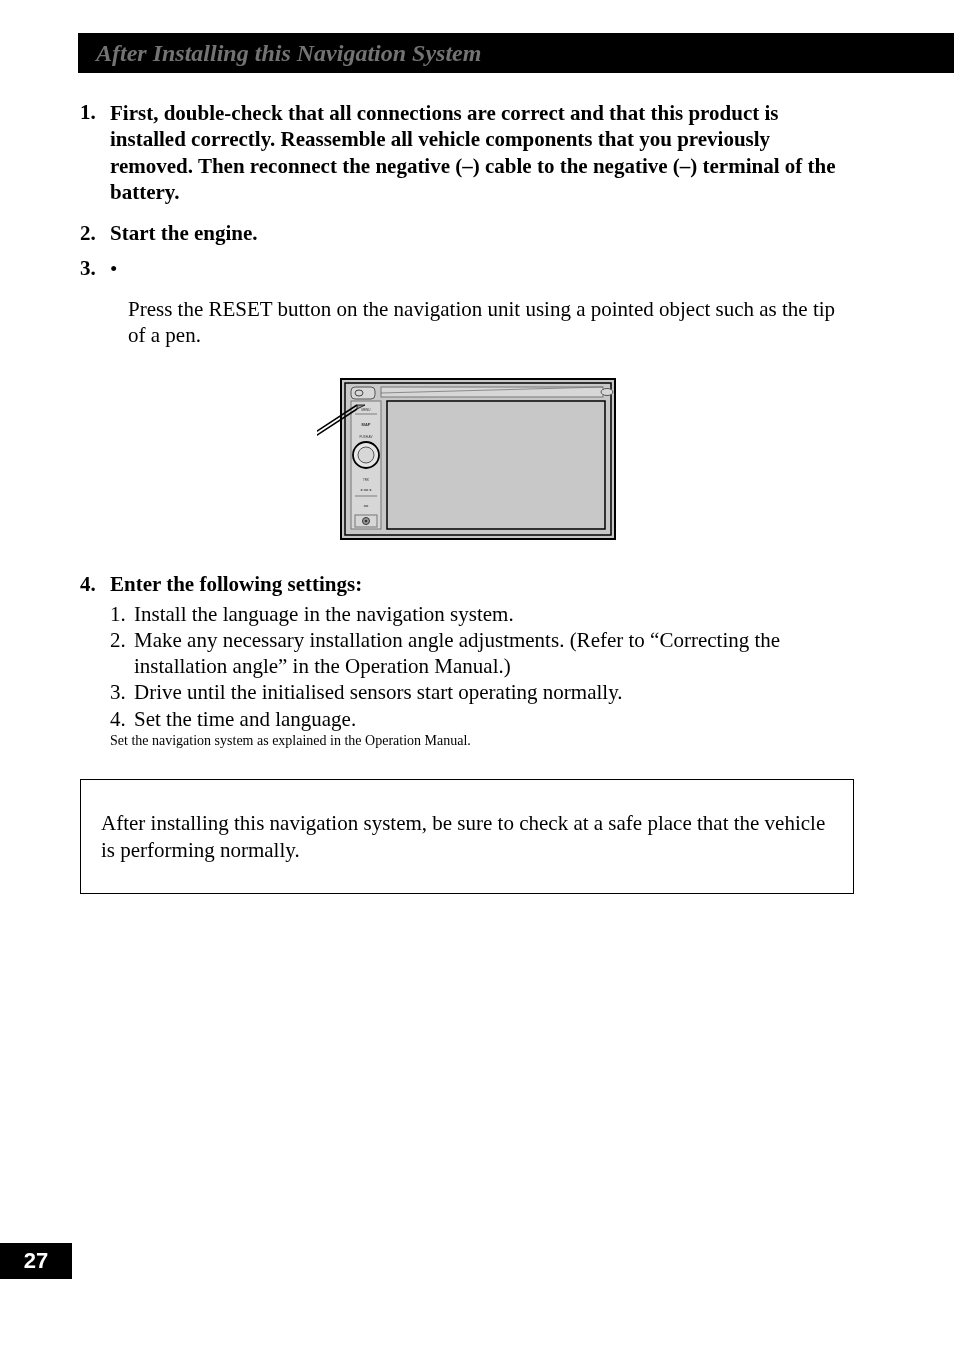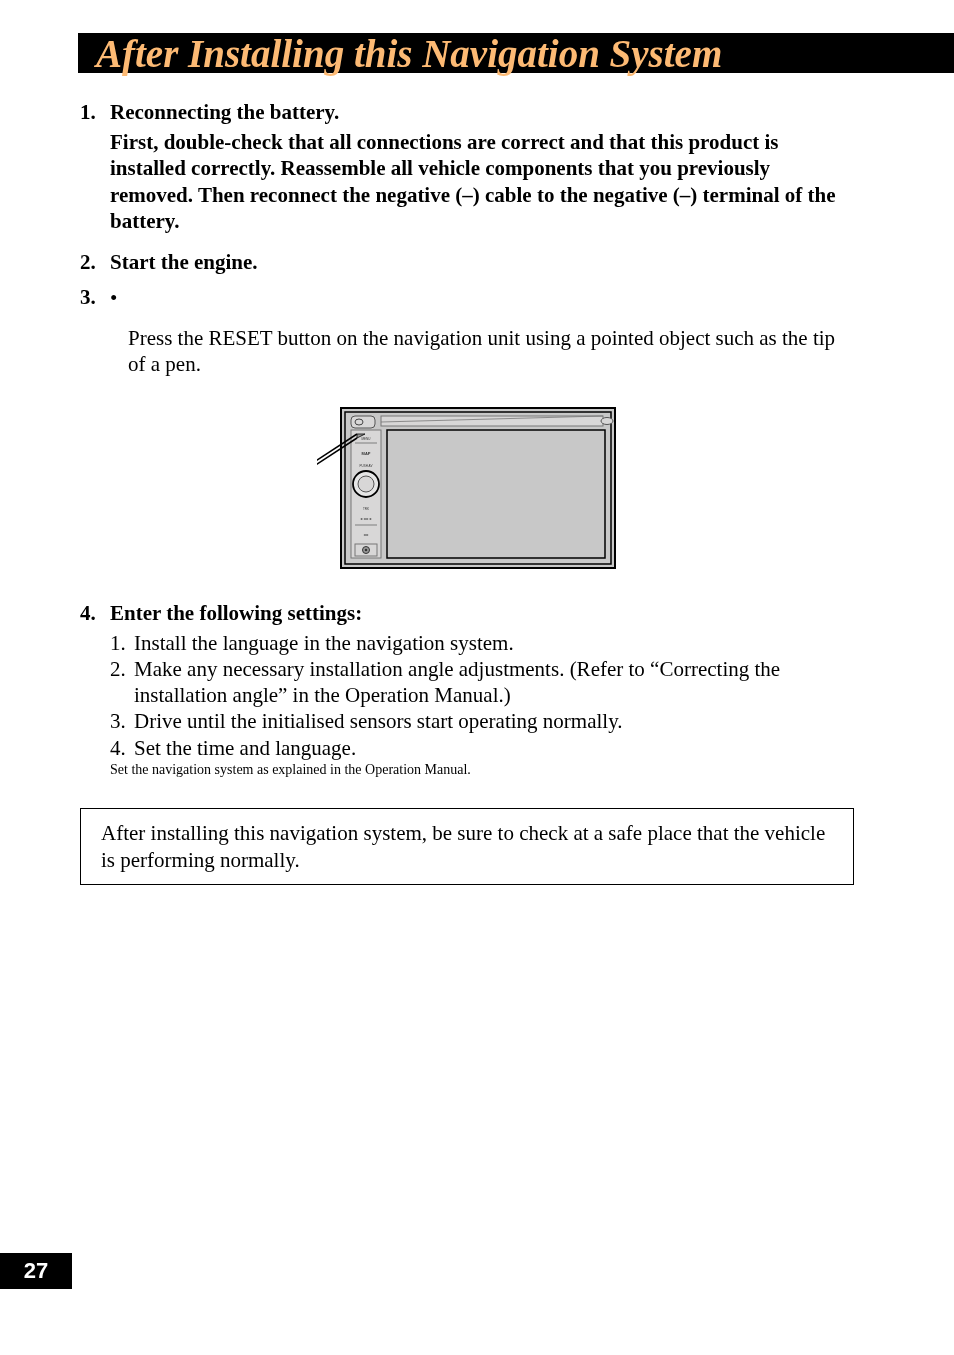--- a/index.html
+++ b/index.html
@@ -1,52 +1,51 @@
 <!DOCTYPE html>
 <html><head>
 <meta charset="utf-8">
 <style>
   * { box-sizing: border-box; margin: 0; padding: 0; }
   html, body { width: 954px; height: 1355px; background: #fff; font-family: "Times New Roman", Times, serif; color: #000; }
   .page { width: 954px; height: 1355px; position: relative; }
   .title-bar { position: absolute; top: 33px; left: 78px; right: 0; height: 40px; background: #000; display: flex; align-items: center; padding-left: 18px; }
-  .title-text { color: #fdba74; font-style: italic; font-weight: bold; font-size: 39px; text-align: right; }
+  .title-text { color: #737373; font-style: italic; font-weight: bold; font-size: 24px; text-align: right; }
   .content { position: absolute; top: 100px; left: 80px; right: 100px; }
   .step { display: flex; margin-bottom: 6px; }
   .step-num { width: 30px; flex: 0 0 30px; font-weight: bold; font-size: 21px; }
   .step-body { flex: 1; }
   .step-title { font-weight: bold; font-size: 21px; margin-bottom: 4px; }
   .step-para { font-size: 21px; line-height: 1.25; margin-bottom: 10px; font-weight: bold; }
   .bullet-row { display: flex; font-size: 21px; line-height: 1.25; margin-bottom: 10px; }
   .bullet-dot { width: 18px; flex: 0 0 18px; }
   .bullet-text { flex: 1; margin-top: 40px; }
   .sub-num-row { display: flex; font-size: 21px; line-height: 1.25; }
   .sub-num { width: 24px; flex: 0 0 24px; }
   .sub-text { flex: 1; }
   .sub-plain { font-size: 14px; line-height: 1.25; }
   .figure-wrap { display: flex; justify-content: center; margin: 18px 0 30px 0; }
-  .note-box { border: 1px solid #000; margin-top: 30px; padding: 11px 20px; font-size: 21px; line-height: 1.25; }
-  .page-num-tab { position: absolute; left: 0; bottom: 66px; width: 72px; height: 36px; background: #000; color: #fff; font-weight: bold; font-size: 22px; display: flex; align-items: center; justify-content: center; font-family: Arial, sans-serif; }
+  .note-box { border: 1px solid #000; margin-top: 30px; padding: 30px 20px; font-size: 21px; line-height: 1.25; }
+  .page-num-tab { position: absolute; left: 0; bottom: 76px; width: 72px; height: 36px; background: #000; color: #fff; font-weight: bold; font-size: 22px; display: flex; align-items: center; justify-content: center; font-family: Arial, sans-serif; }
   .device-svg { display: block; }
 </style>
 </head>
 <body>
 
 <div class="page">
 
   <div class="title-bar">
     <span class="title-text">After Installing this Navigation System</span>
   </div>
 
   <div class="content">
 
     <div class="step">
       <div class="step-num">1.</div>
       <div class="step-body">
-        <div class="step-title">Reconnecting the battery.</div>
         <div class="step-para">First, double-check that all connections are correct and that this product is installed correctly. Reassemble all vehicle components that you previously removed. Then reconnect the negative (–) cable to the negative (–) terminal of the battery.</div>
       </div>
     </div>
 
     <div class="step">
       <div class="step-num">2.</div>
       <div class="step-body">
         <div class="step-title">Start the engine.</div>
       </div>
     </div>

